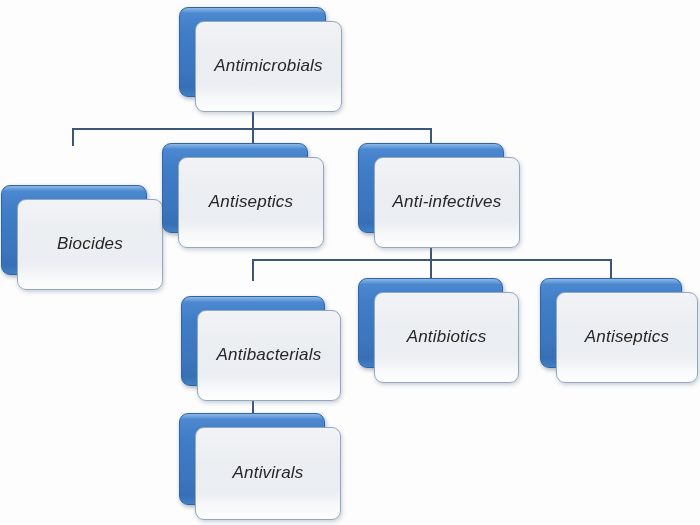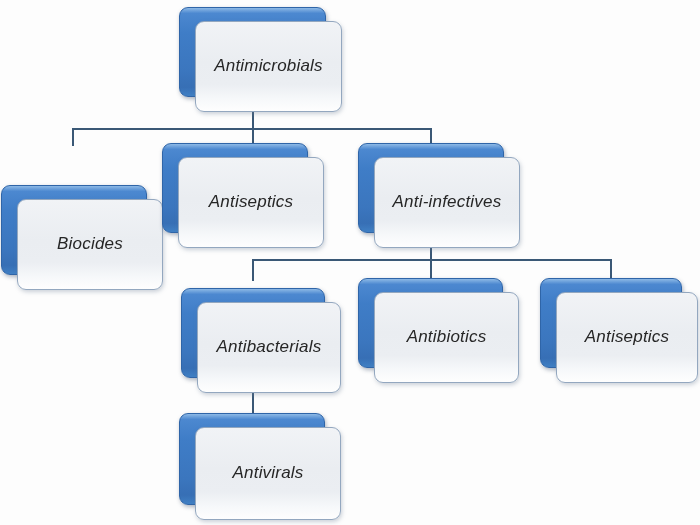--- a/index.html
+++ b/index.html
@@ -91,21 +91,21 @@
     </div>
   </div>
 
   <div class="node" style="left:358px;top:143px;width:146px;height:90px;">
     <div class="node-back"></div>
     <div class="node-front">
       <span class="node-label">Anti-infectives</span>
     </div>
   </div>
 
-  <div class="node" style="left:181px;top:288px;width:144px;height:90px;padding-left:12px;">
+  <div class="node" style="left:181px;top:296px;width:144px;height:90px;padding-left:12px;">
     <div class="node-back"></div>
     <div class="node-front">
       <span class="node-label">Antibacterials</span>
     </div>
   </div>
 
   <div class="node" style="left:358px;top:278px;width:145px;height:90px;">
     <div class="node-back"></div>
     <div class="node-front">
       <span class="node-label">Antibiotics</span>

